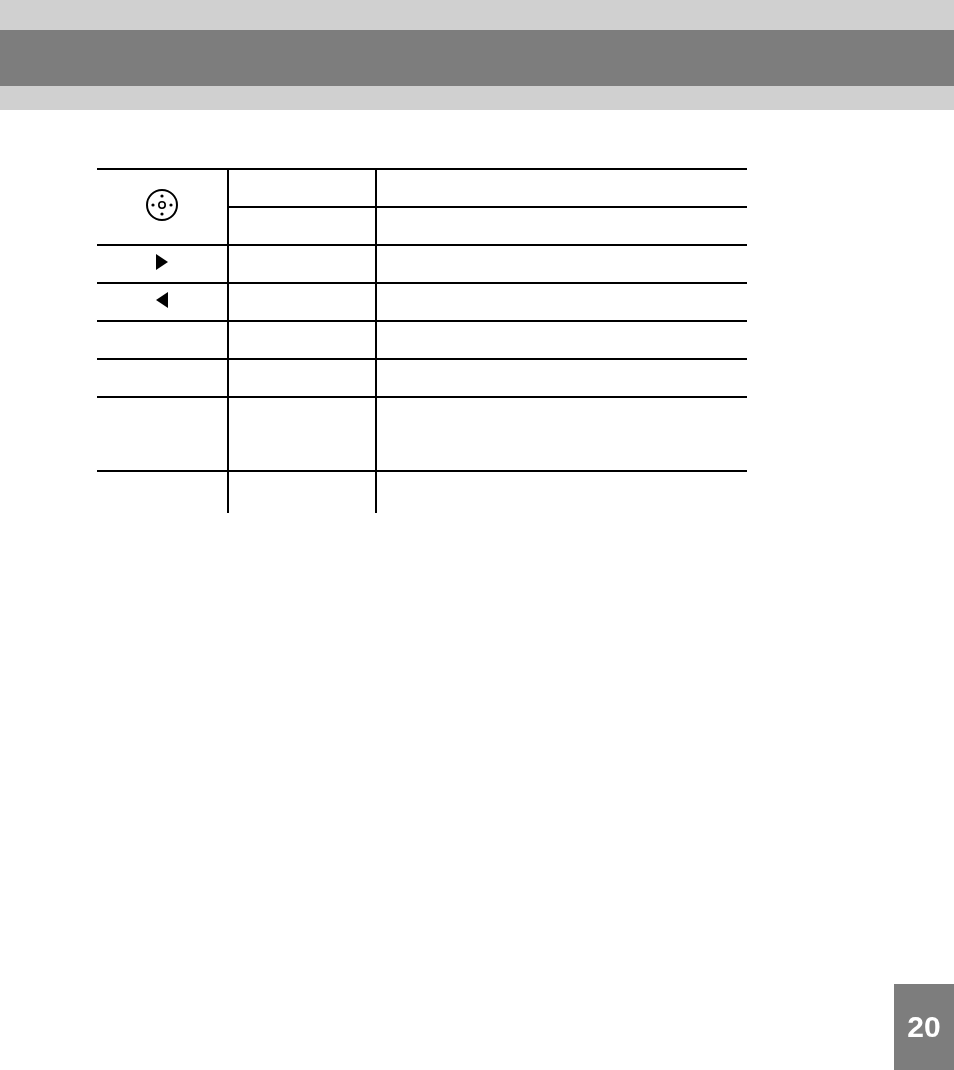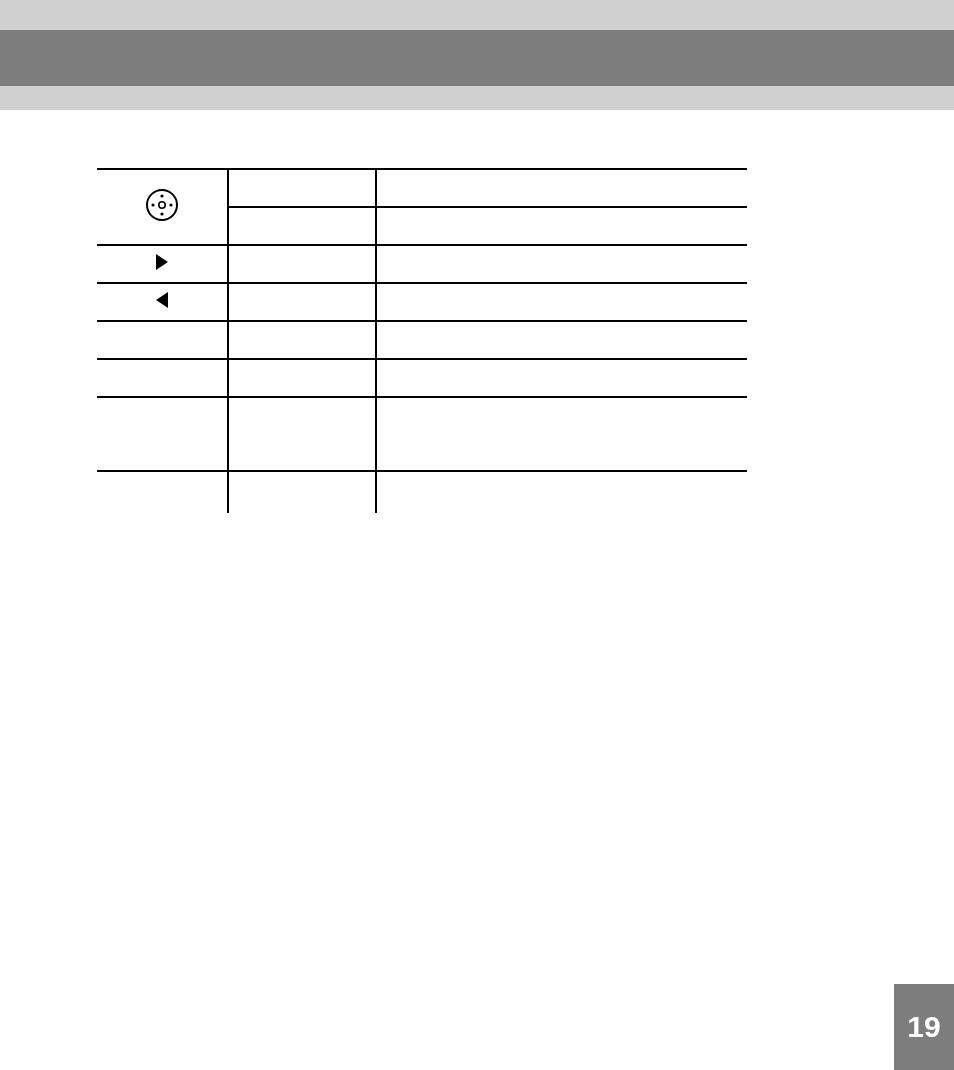--- a/index.html
+++ b/index.html
@@ -173,14 +173,14 @@
     <tr class="r-tall">
       <td class="c1"></td>
       <td class="c2"><span></span></td>
       <td class="c3"><span></span></td>
     </tr>
   </tbody>
     </table>
 </div>
 
 <div class="page-tab">
-  <span>19</span>
+  <span>20</span>
 </div>
 
 </body></html>

